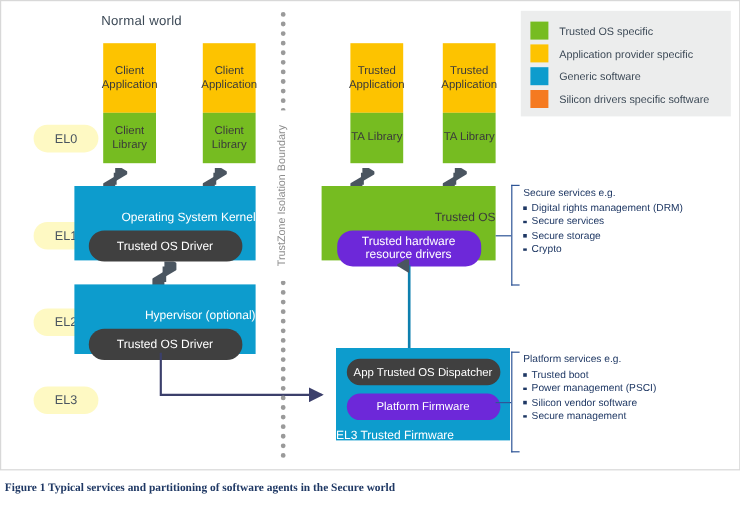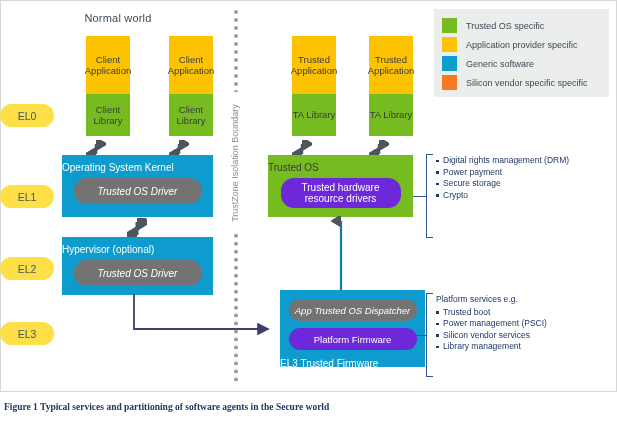--- a/index.html
+++ b/index.html
@@ -34,25 +34,25 @@
     color: #3d4a57;
     text-align: center;
     letter-spacing: .2px;
   }
   #title-normal { left: 28px; top: 12px; width: 180px; }
   #title-secure { left: 262px; top: 12px; width: 160px; }
 
   
   .el-pill {
     position: absolute;
-    left: 0;
+    left: 28px;
     width: 54px;
     height: 23px;
     border-radius: 12px;
-    background: #fde047;
+    background: #fef9c3;
     color: #4a5560;
     font-size: 10.5px;
     display: flex;
     align-items: center;
     justify-content: center;
   }
   #el0 { top: 104px; }
   #el1 { top: 185px; }
   #el2 { top: 257px; }
   #el3 { top: 322px; }
@@ -92,36 +92,36 @@
   #stack-ta2 { left: 345px; }
 
   
   .block {
     position: absolute;
     background: #0d9ccd;
   }
   .block-title {
     color: #ffffff;
     font-size: 10px;
-    text-align: left;
-    padding-top: 7px;
+    text-align: right;
+    padding-top: 21px;
   }
   .pill-inner {
     margin: 5px auto 0 auto;
     border-radius: 13px;
     height: 26px;
     display: flex;
     align-items: center;
     justify-content: center;
     color: #ffffff;
     font-size: 10px;
     text-align: center;
     line-height: 11px;
   }
-  .pill-green { background: #737373; font-style: italic; }
+  .pill-green { background: #404040; }
   .pill-orange { background: #6d28d9; }
 
   #blk-oskernel { left: 62px; top: 155px; width: 151px; height: 62px; }
   #blk-oskernel .pill-inner { width: 128px; }
 
   #blk-hypervisor { left: 62px; top: 237px; width: 151px; height: 58px; }
   #blk-hypervisor .pill-inner { width: 128px; }
 
   #blk-trustedos {
     left: 268px; top: 155px; width: 145px; height: 62px;
@@ -366,54 +366,55 @@
   </svg>
 
   <div id="boundary-line"></div>
   <div id="boundary-label">
     <span>TrustZone Isolation Boundary</span>
   </div>
 
   <div class="annot-stem" style="left:413px; top:196px; width:13px;"></div>
   <div class="annot-bracket" style="left:426px; top:154px; height:84px;"></div>
   <div class="annot" style="left:436px; top:155px; width:175px;">
+    <div class="annot-head">Secure services e.g.</div>
     <ul>
       <li>Digital rights management (DRM)</li>
-      <li>Power payment</li>
+      <li>Secure services</li>
       <li>Secure storage</li>
       <li>Crypto</li>
     </ul>
   </div>
 
   <div class="annot-stem" style="left:413px; top:335px; width:13px;"></div>
   <div class="annot-bracket" style="left:426px; top:293px; height:84px;"></div>
   <div class="annot" style="left:436px; top:294px; width:175px;">
     <div class="annot-head">Platform services e.g.</div>
     <ul>
       <li>Trusted boot</li>
       <li>Power management (PSCI)</li>
-      <li>Silicon vendor services</li>
-      <li>Library management</li>
+      <li>Silicon vendor software</li>
+      <li>Secure management</li>
     </ul>
   </div>
 
   <div id="legend">
     <div class="legend-row">
       <div class="legend-swatch" style="background:#76bc21;"></div>
       <div class="legend-label">Trusted OS specific</div>
     </div>
     <div class="legend-row">
       <div class="legend-swatch" style="background:#fdc300;"></div>
       <div class="legend-label">Application provider specific</div>
     </div>
     <div class="legend-row">
       <div class="legend-swatch" style="background:#0d9ccd;"></div>
       <div class="legend-label">Generic software</div>
     </div>
     <div class="legend-row">
       <div class="legend-swatch" style="background:#f57a20;"></div>
-      <div class="legend-label">Silicon vendor specific specific</div>
+      <div class="legend-label">Silicon drivers specific software</div>
     </div>
   </div>
 
   <div id="caption">Figure 1 Typical services and partitioning of software agents in the Secure world</div>
 
 </div>
 
 </body></html>

